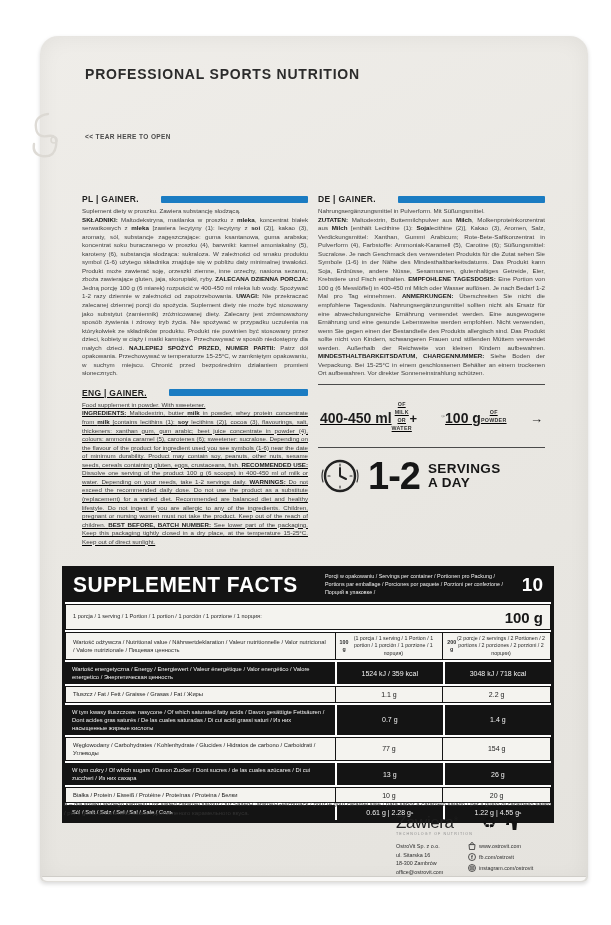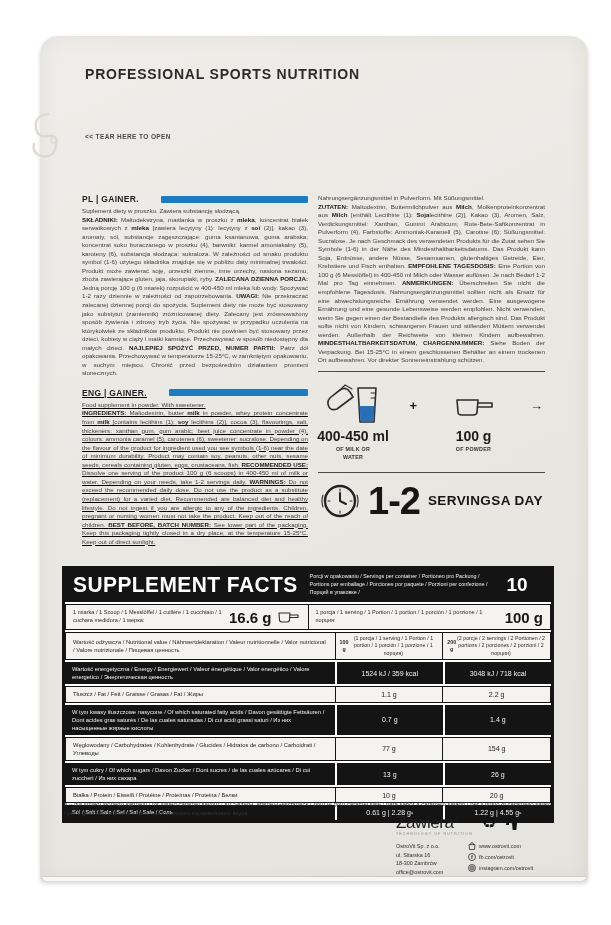--- a/index.html
+++ b/index.html
@@ -26,31 +26,31 @@
   .col-right{left:278px;width:227px;}
   .sec-header{display:flex;align-items:center;gap:22px;margin-bottom:3px;}
   .sec-title{font-size:8.5px;font-weight:bold;color:#1e1e1e;letter-spacing:0.3px;white-space:nowrap;}
   .sec-bar{flex:1;height:7px;background:var(--accent-blue);border-radius:1px;}
   .sec-intro{font-size:6.2px;line-height:1.38;color:#3d3d3d;}
   .sec-body{font-size:6.2px;line-height:1.38;color:#3d3d3d;text-align:justify;}
   .sec-body b{color:#1c1c1c;}
   section + section{display:block;margin-top:10px;text-decoration:underline;}
   .divider{border-top:1px solid #4a4a4a;margin-top:6px;}
   .usage{display:flex;align-items:flex-start;justify-content:space-between;padding:10px 2px 4px 2px;}
-  .step{display:flex;flex-direction:column;align-items:center;width:66px;}
+  .step{display:flex;align-items:center;width:66px;text-decoration:underline;}
   .step-value{font-size:14px;font-weight:bold;color:#1c1c1c;margin-top:4px;white-space:nowrap;}
   .step-label{font-size:5.3px;font-weight:bold;color:#333;text-align:center;letter-spacing:0.3px;margin-top:2px;line-height:1.5;width:52px;}
   .step-sep{font-size:13px;font-weight:bold;color:#1c1c1c;margin-top:16px;}
   .servings-row{display:flex;align-items:center;gap:8px;padding:8px 0 6px 2px;}
   .servings-value{font-size:38px;font-weight:bold;color:#161616;letter-spacing:-1px;line-height:1;}
-  .servings-words{display:flex;flex-direction:row;justify-content:center;}
+  .servings-words{display:flex;flex-direction:column;justify-content:center;}
   .servings-words span{font-size:13.5px;font-weight:bold;color:#161616;line-height:1.05;letter-spacing:0.4px;}
   
   .facts{position:absolute;left:22px;top:530px;width:492px;border:3px solid var(--dark-row);background:#ffffff;}
-  .facts-head{display:flex;align-items:center;justify-content:flex-start;background:var(--dark-row);color:#fff;padding:3px 8px 4px 8px;min-height:32px;}
+  .facts-head{display:flex;align-items:center;justify-content:space-between;background:var(--dark-row);color:#fff;padding:3px 8px 4px 8px;min-height:32px;}
   .facts-title{font-size:22px;font-weight:bold;letter-spacing:0.5px;transform:scaleX(0.95);transform-origin:left center;white-space:nowrap;}
   .facts-serv{display:flex;align-items:center;gap:7px;width:218px;}
   .facts-serv-label{font-size:5.4px;color:#f0f0f0;line-height:1.45;}
   .facts-serv-value{font-size:19px;font-weight:bold;}
   .scoop-row{display:flex;background:#f4f3ef;border:1px solid var(--dark-row);margin:2px 0 0 0;min-height:26px;}
   .half{flex:1;display:flex;align-items:center;gap:5px;padding:2px 7px;}
   .half + .half{border-left:1px solid var(--dark-row);}
   .half-label{font-size:5.6px;color:#2a2a2a;line-height:1.4;flex:1;}
   .half-value{font-size:15px;font-weight:bold;color:#161616;white-space:nowrap;}
   .nhead{display:flex;background:#f4f3ef;border:1px solid var(--dark-row);margin-top:2px;min-height:28px;}
@@ -108,20 +108,24 @@
           <span class="sec-title">ENG | GAINER.</span>
           <span class="sec-bar"></span>
         </div>
         <p class="sec-intro">Food supplement in powder. With sweetener.</p>
         <p class="sec-body"><b>INGREDIENTS:</b> Maltodextrin, butter <b>milk</b> in powder, whey protein concentrate from <b>milk</b> [contains lecithins (1): <b>soy</b> lecithins (2)], cocoa (3), flavourings, salt, thickeners: xanthan gum, gum arabic; beet juice concentrate in powder (4), colours: ammonia caramel (5), carotenes (6); sweetener: sucralose. Depending on the flavour of the product for ingredient used you see symbols (1-6) near the date of minimum durability. Product may contain soy, peanuts, other nuts, sesame seeds, cereals containing gluten, eggs, crustaceans, fish. <b>RECOMMENDED USE:</b> Dissolve one serving of the product 100 g (6 scoops) in 400-450 ml of milk or water. Depending on your needs, take 1-2 servings daily. <b>WARNINGS:</b> Do not exceed the recommended daily dose. Do not use the product as a substitute (replacement) for a varied diet. Recommended are balanced diet and healthy lifestyle. Do not ingest if you are allergic to any of the ingredients. Children, pregnant or nursing women must not take the product. Keep out of the reach of children. <b>BEST BEFORE, BATCH NUMBER:</b> See lower part of the packaging. Keep this packaging tightly closed in a dry place, at the temperature 15-25°C. Keep out of direct sunlight.</p>
       </section>
     </div>
 
     <div class="col col-right">
       <section>
+        <div class="sec-header">
+          <span class="sec-title">DE | GAINER.</span>
+          <span class="sec-bar"></span>
+        </div>
         <p class="sec-intro">Nahrungsergänzungsmittel in Pulverform. Mit Süßungsmittel.</p>
         <p class="sec-body"><b>ZUTATEN:</b> Maltodextrin, Buttermilchpulver aus <b>Milch</b>, Molkenproteinkonzentrat aus <b>Milch</b> [enthält Lecithine (1): <b>Soja</b>lecithine (2)], Kakao (3), Aromen, Salz, Verdickungsmittel: Xanthan, Gummi Arabicum; Rote-Bete-Saftkonzentrat in Pulverform (4), Farbstoffe: Ammoniak-Karamell (5), Carotine (6); Süßungsmittel: Sucralose. Je nach Geschmack des verwendeten Produkts für die Zutat sehen Sie Symbole (1-6) in der Nähe des Mindesthaltbarkeitsdatums. Das Produkt kann Soja, Erdnüsse, andere Nüsse, Sesamsamen, glutenhaltiges Getreide, Eier, Krebstiere und Fisch enthalten. <b>EMPFOHLENE TAGESDOSIS:</b> Eine Portion von 100 g (6 Messlöffel) in 400-450 ml Milch oder Wasser auflösen. Je nach Bedarf 1-2 Mal pro Tag einnehmen. <b>ANMERKUNGEN:</b> Überschreiten Sie nicht die empfohlene Tagesdosis. Nahrungsergänzungsmittel sollten nicht als Ersatz für eine abwechslungsreiche Ernährung verwendet werden. Eine ausgewogene Ernährung und eine gesunde Lebensweise werden empfohlen. Nicht verwenden, wenn Sie gegen einen der Bestandteile des Produkts allergisch sind. Das Produkt sollte nicht von Kindern, schwangeren Frauen und stillenden Müttern verwendet werden. Außerhalb der Reichweite von kleinen Kindern aufbewahren. <b>MINDESTHALTBARKEITSDATUM, CHARGENNUMMER:</b> Siehe Boden der Verpackung. Bei 15-25°C in einem geschlossenen Behälter an einem trockenen Ort aufbewahren. Vor direkter Sonneneinstrahlung schützen.</p>
       </section>
 
       <div class="divider"></div>
 
       <div class="usage">
         <div class="step">
           <svg width="56" height="42" viewBox="0 0 56 42">
             <path class="ln" d="M4 25 Q1 19 6 15 L15 8 Q21 4 25 10 L28 15 L12 27 Q6 29 4 25 Z"></path>
@@ -164,28 +168,20 @@
 
     <div class="facts">
       <div class="facts-head">
         <div class="facts-title">SUPPLEMENT FACTS</div>
         <div class="facts-serv">
           <div class="facts-serv-label">Porcji w opakowaniu / Servings per container / Portionen pro Packung / Portions par emballage / Porciones por paquete / Porzioni per confezione / Порций в упаковке /</div>
           <div class="facts-serv-value">10</div>
         </div>
       </div>
       <div class="scoop-row">
-        <div class="half">
-          <div class="half-label">1 miarka / 1 Scoop / 1 Messlöffel / 1 cuillère / 1 cucchiaio / 1 cuchara medidora / 1 мерка:</div>
-          <div class="half-value">16.6 g</div>
-          <svg width="24" height="13" viewBox="0 0 24 13">
-            <path class="thin" d="M2 2 L13 2 L12.5 9 Q12.4 11 10 11 L5 11 Q2.6 11 2.5 9 Z"></path>
-            <path class="thin" d="M13 4 L21 4 L21 6.5 L12.8 6.5"></path>
-          </svg>
-        </div>
         <div class="half">
           <div class="half-label">1 porcja / 1 serving / 1 Portion / 1 portion / 1 porción / 1 porzione / 1 порция:</div>
           <div class="half-value">100 g</div>
         </div>
       </div>
       <div class="nhead">
         <div class="nhead-label">Wartość odżywcza / Nutritional value / Nährwertdeklaration / Valeur nutritionnelle / Valor nutricional / Valore nutrizionale / Пищевая ценность</div>
         <div class="nhead-col"><b>100 g</b> (1 porcja / 1 serving / 1 Portion / 1 portion / 1 porción / 1 porzione / 1 порция)</div>
         <div class="nhead-col"><b>200 g</b> (2 porcje / 2 servings / 2 Portionen / 2 portions / 2 porciones / 2 porzioni / 2 порции)</div>
       </div>

